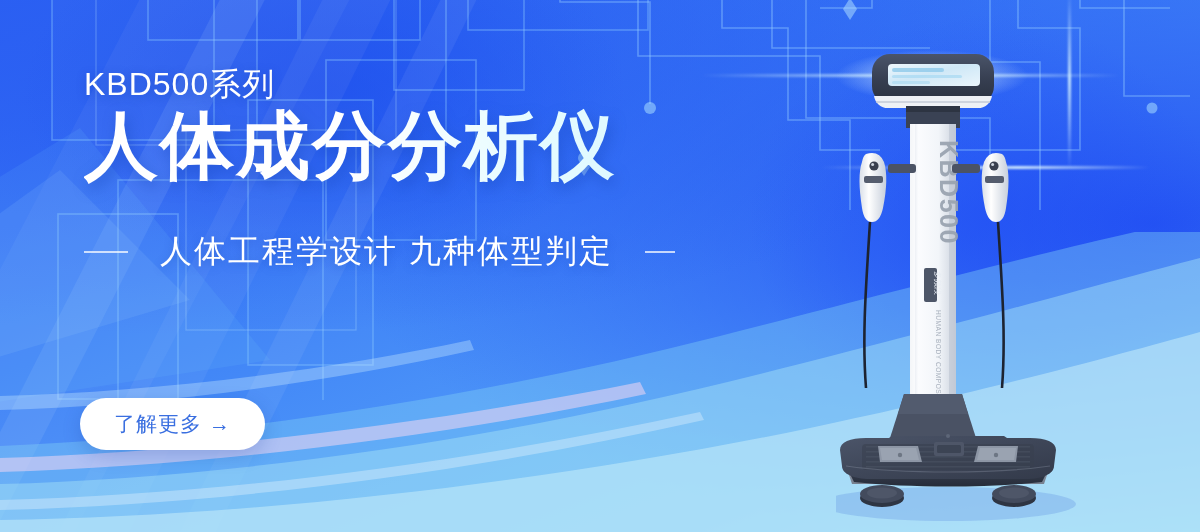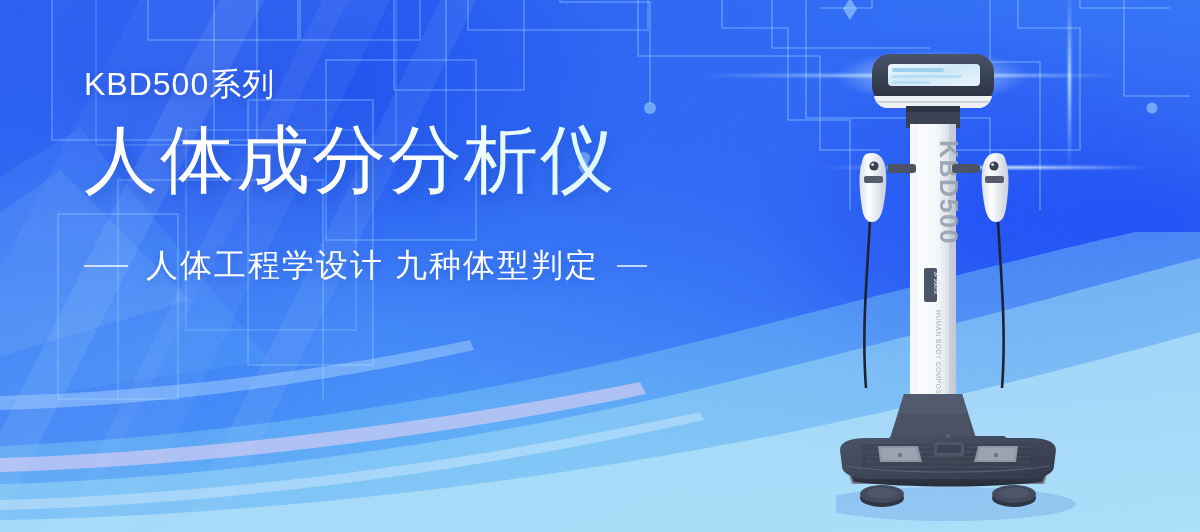--- a/index.html
+++ b/index.html
@@ -67,32 +67,32 @@
   
   .copy{position:absolute;left:84px;top:68px;width:620px;}
 
   .eyebrow{
     font-size:32px;line-height:1.06;color:#ffffff;
     letter-spacing:1px;font-weight:400;
     text-shadow:0 2px 10px rgba(20,60,170,.42);
     white-space:nowrap;
   }
   .headline{
-    margin-top:18px;
-    font-size:74px;line-height:1.08;font-weight:normal;
+    margin-top:4px;
+    font-size:74px;line-height:1.08;font-weight:bold;
     letter-spacing:2px;white-space:nowrap;
     background:linear-gradient(100deg,#ffffff 0%,#ffffff 42%,#e6fbff 72%,#d6f6ff 100%);
     -webkit-background-clip:text;background-clip:text;
     color:transparent;-webkit-text-fill-color:transparent;
     filter:drop-shadow(3px 6px 7px rgba(26,74,190,.5));
   }
 
   .subline{
     margin-top:44px;
-    display:flex;align-items:center;gap:18px;
+    display:flex;align-items:center;gap:32px;
     padding-left:0;
   }
   .dash{
     width:44px;height:2px;flex:none;
     background:rgba(255,255,255,.72);
   }
   .dash.right{width:30px;}
   .subtitle{
     font-size:32px;color:#ffffff;letter-spacing:2px;white-space:nowrap;
     text-shadow:0 2px 8px rgba(24,66,175,.35);
@@ -353,14 +353,17 @@
   <div class="copy">
     <div class="eyebrow">KBD500系列</div>
     <div class="headline">人体成分分析仪</div>
     <div class="subline">
       <span class="dash"></span>
       <span class="subtitle">人体工程学设计  九种体型判定</span>
       <span class="dash right"></span>
     </div>
   </div>
 
+  <button class="cta">
+    <span class="cta-label">了解更多 →</span>
+  </button>
 
 </div>
 
 </body></html>

